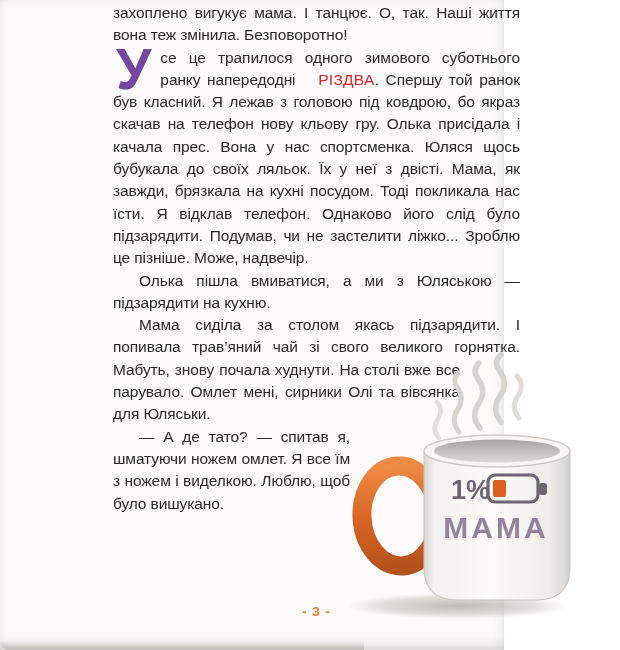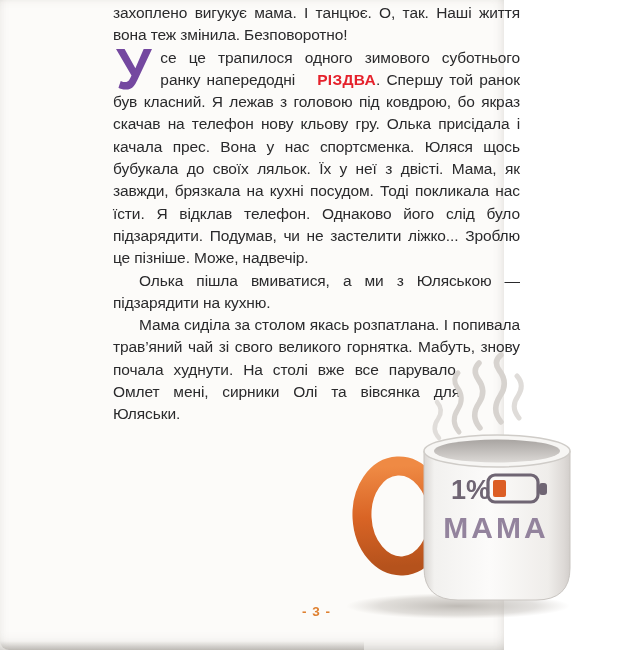--- a/index.html
+++ b/index.html
@@ -43,21 +43,21 @@
     font-size: 57px;
     line-height: 44px;
     height: 44px;
     overflow: visible;
     font-weight: 700;
     color: #7448a0;
     padding: 0 9px 0 3px;
   }
   .highlight {
     color: #e5212b;
-    font-weight: 700;
+    font-weight: 400;
     letter-spacing: .3px;
     padding-left: 16px;
   }
   .indent { text-indent: 26px; }
   .wrap-spacer {
     float: right;
     width: 170px;
     height: 293px;
     shape-outside: polygon(170px 0px, 170px 293px, 0px 293px, 0px 133px, 115px 133px, 115px 55px, 170px 55px);
     shape-margin: 5px;
@@ -86,22 +86,23 @@
   <div class="text-col">
 
     <p>захоплено вигукує мама. І танцює. О, так. Наші життя вона теж змінила. Безповоротно!</p>
 
     <p class="p-drop"><span class="drop-cap">У</span><span>се це трапилося одного зимового суботнього ранку напередодні </span><span class="highlight">РІЗДВА</span><span>. Спершу той ранок був класний. Я лежав з головою під ковдрою, бо якраз скачав на телефон нову кльову гру. Олька присідала і качала прес. Вона у нас спортсменка. Юляся щось бубукала до своїх ляльок. Їх у неї з двісті. Мама, як завжди, брязкала на кухні посудом. Тоді покликала нас їсти. Я відклав телефон. Однаково його слід було підзарядити. Подумав, чи не застелити ліжко... Зроблю це пізніше. Може, надвечір.</span></p>
 
     <p class="indent">Олька пішла вмиватися, а ми з Юляською — підзарядити на кухню.</p>
 
     <div class="wrap-spacer"></div>
 
-    <p class="indent">Мама сиділа за столом якась розпатлана. І попивала трав’яний чай зі свого великого горнятка. Мабуть, знову почала худнути. На столі вже все парувало. Омлет мені, сирники Олі та вівсянка для Юляськи.</p>
+    <p class="indent">Мама сиділа за столом якась підзарядити. І попивала трав’яний чай зі свого великого горнятка. Мабуть, знову почала худнути. На столі вже все парувало. Омлет мені, сирники Олі та вівсянка для Юляськи.</p>
 
+    <p class="indent">— А де тато? — спитав я, шматуючи ножем омлет. Я все їм з ножем і виделкою. Люблю, щоб було вишукано.</p>
 
 
   </div>
 
   <svg class="mug-illustration" viewBox="0 0 254 278" xmlns="http://www.w3.org/2000/svg">
     <defs>
       <linearGradient id="mugGrad" x1="0" y1="0" x2="1" y2="0">
         <stop offset="0" stop-color="#d9d6d3"></stop>
         <stop offset="0.07" stop-color="#f2f1ef"></stop>
         <stop offset="0.45" stop-color="#fcfbfa"></stop>

